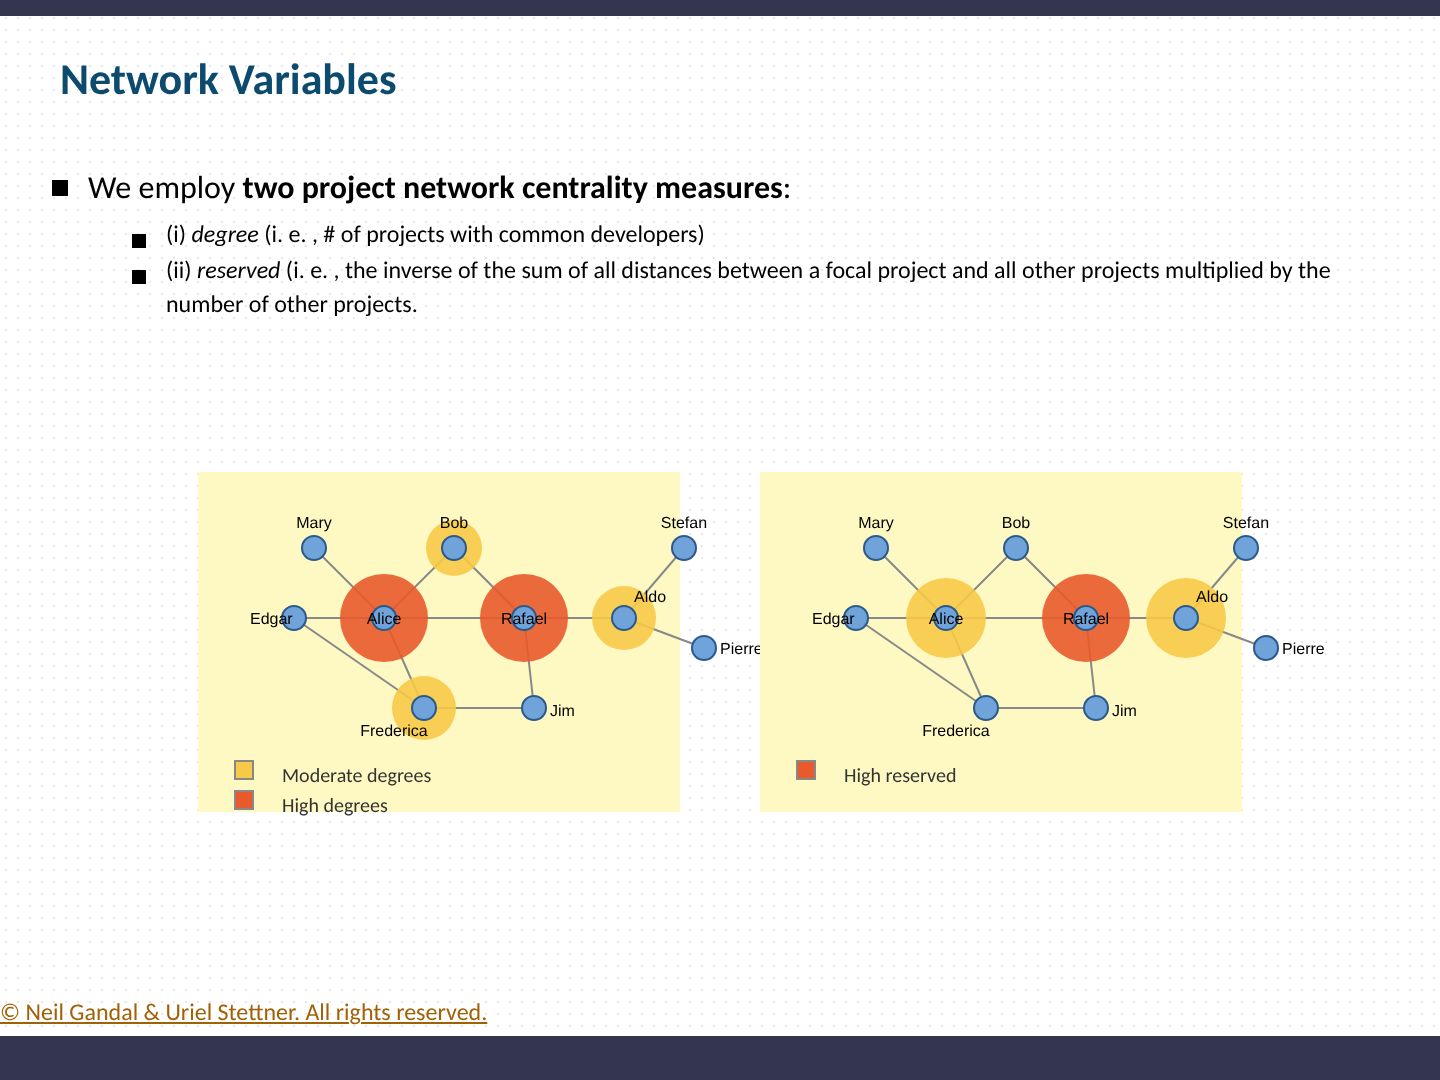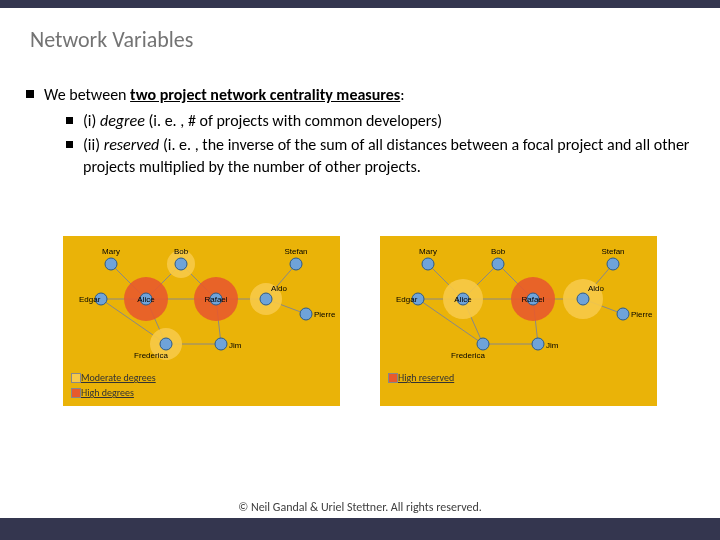--- a/index.html
+++ b/index.html
@@ -22,22 +22,22 @@
     position: absolute;
     top: 0; left: 0; right: 0;
     height: 8px;
     background: #34364f;
   }
   .title {
     position: absolute;
     top: 26px;
     left: 30px;
     font-size: 22px;
-    font-weight: normal;
-    color: #737373;
+    font-weight: bold;
+    color: #0c4a6e;
   }
   .content {
     position: absolute;
     top: 84px;
     left: 26px;
     right: 26px;
     color: #000;
   }
   .bullet-main {
     display: flex;
@@ -47,97 +47,98 @@
   }
   .bullet-main .sq {
     width: 8px; height: 8px;
     background: #000;
     margin-top: 6px;
     margin-right: 10px;
     flex: none;
   }
   .bullet-sub {
     display: flex;
-    font-size: 16px;
+    font-size: 12px;
     line-height: 1.4;
     margin-left: 40px;
     margin-bottom: 2px;
   }
   .bullet-sub .sq {
     width: 7px; height: 7px;
     background: #000;
     margin-top: 7px;
     margin-right: 10px;
     flex: none;
   }
-  .bold { font-weight: bold; text-decoration: underline; }
+  .bold { font-weight: bold; }
   .italic { font-style: italic; }
   .diagrams {
     position: absolute;
     top: 236px;
     left: 0;
     right: 0;
     display: flex;
     justify-content: center;
     gap: 40px;
   }
   .diagram {
-    width: 277px;
+    width: 241px;
     height: 170px;
-    background: #eab308;
-    padding: 8px;
+    background: #fef9c3;
+    padding: 18px;
   }
   .diagram svg { display: block; }
   .legend {
     margin-top: 6px;
     font-size: 10px;
     color: #333;
     line-height: 1.5;
   }
-  .legend-row { display: flex; align-items: center; gap: 0; text-decoration: underline; }
+  .legend-row { display: flex; gap: 14px; }
   .swatch {
     width: 10px; height: 10px;
     border: 1px solid #888;
   }
   .swatch.yellow { background: #f7c948; }
   .swatch.red { background: #e85a2c; }
   .bottombar {
     position: absolute;
     bottom: 0; left: 0; right: 0;
     height: 22px;
     background: #34364f;
   }
   .footer {
     position: absolute;
     bottom: 22px;
     left: 0; right: 0;
-    text-align: center;
+    text-align: left;
     font-size: 12px;
-    color: #404040;
+    color: #a16207;
     padding: 4px 0;
+    text-decoration: underline;
   }
   .node-label {
     font-size: 8px;
     fill: #000;
     font-family: Arial, sans-serif;
   }
 </style>
 </head>
 <body>
 
 <div class="dotted-bg"></div>
 <div class="topbar"></div>
 
 <div class="title">Network Variables</div>
 
 <div class="content">
   <div class="bullet-main">
     <div class="sq"></div>
     <div>
-      <span>We between </span><span class="bold">two project network centrality measures</span><span>:</span>
+      <span>We employ </span><span class="bold">two project network centrality measures</span><span>:</span>
     </div>
   </div>
   <div class="bullet-sub">
     <div class="sq"></div>
     <div>
       <span>(i) </span><span class="italic">degree</span><span> (i. e. , # of projects with common developers)</span>
     </div>
   </div>
   <div class="bullet-sub">
     <div class="sq"></div>

